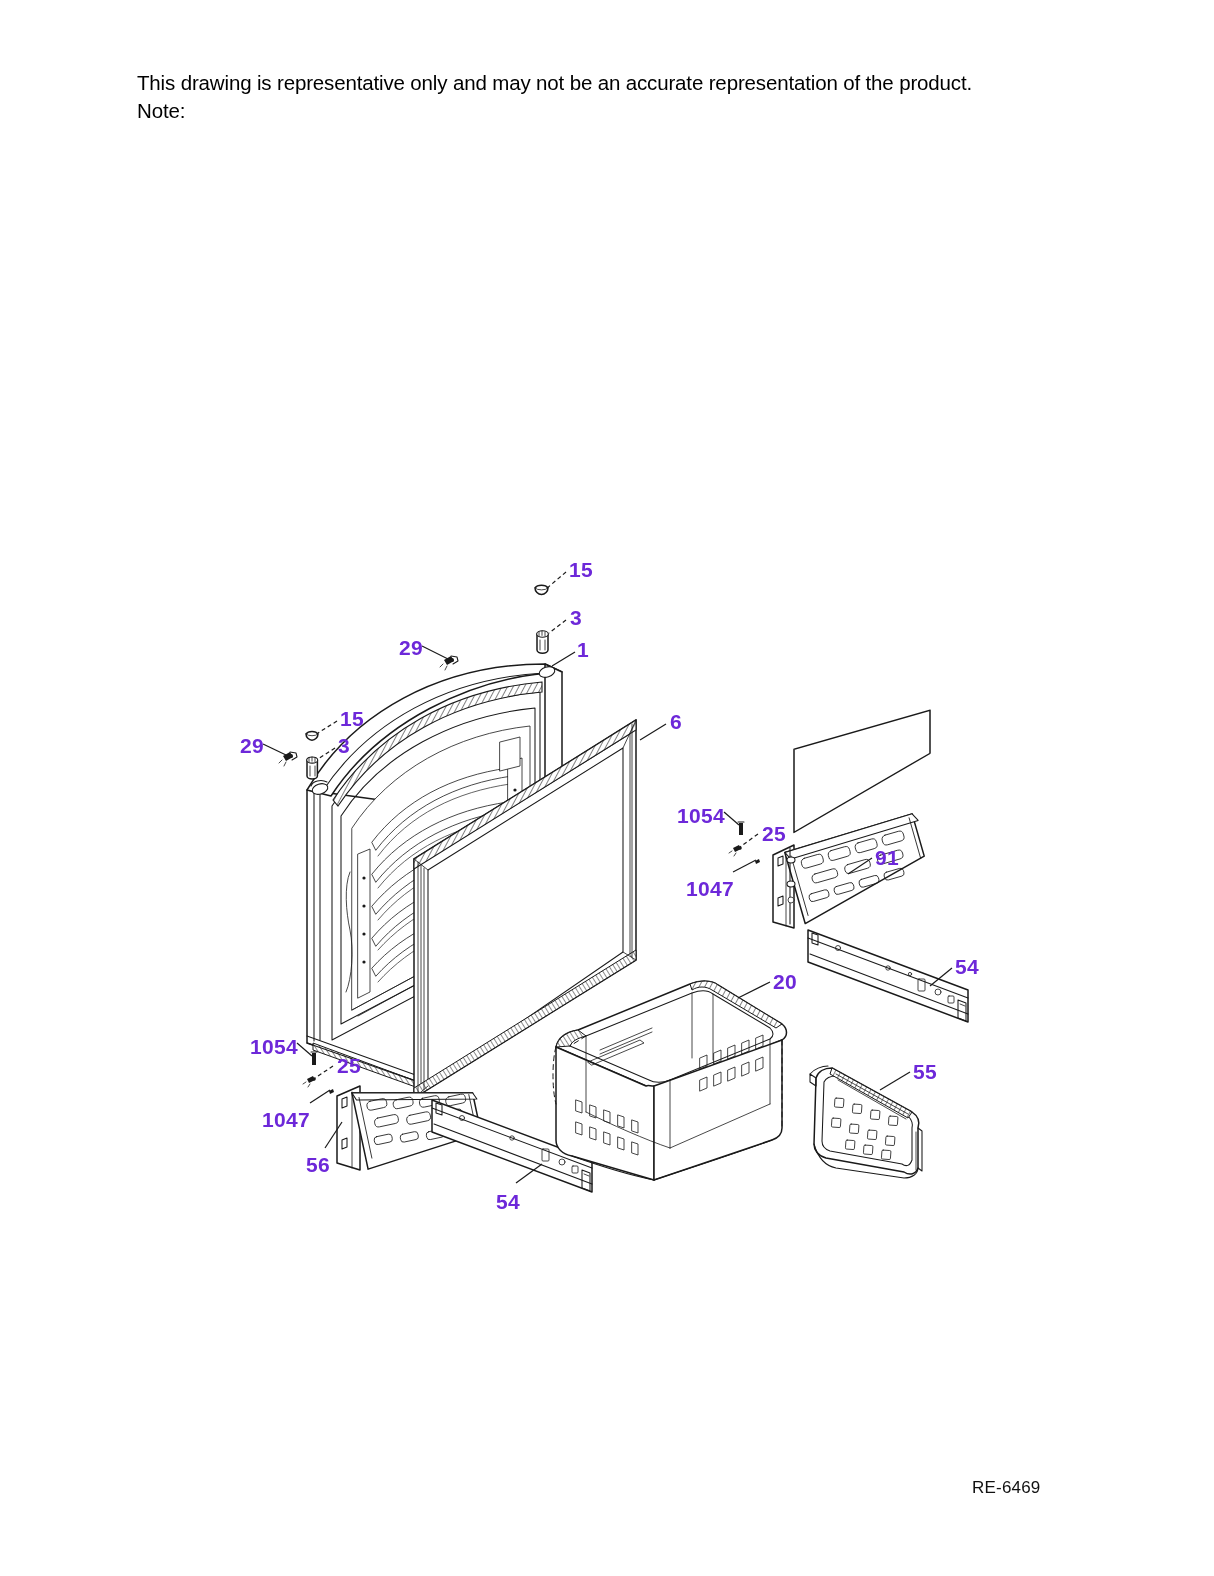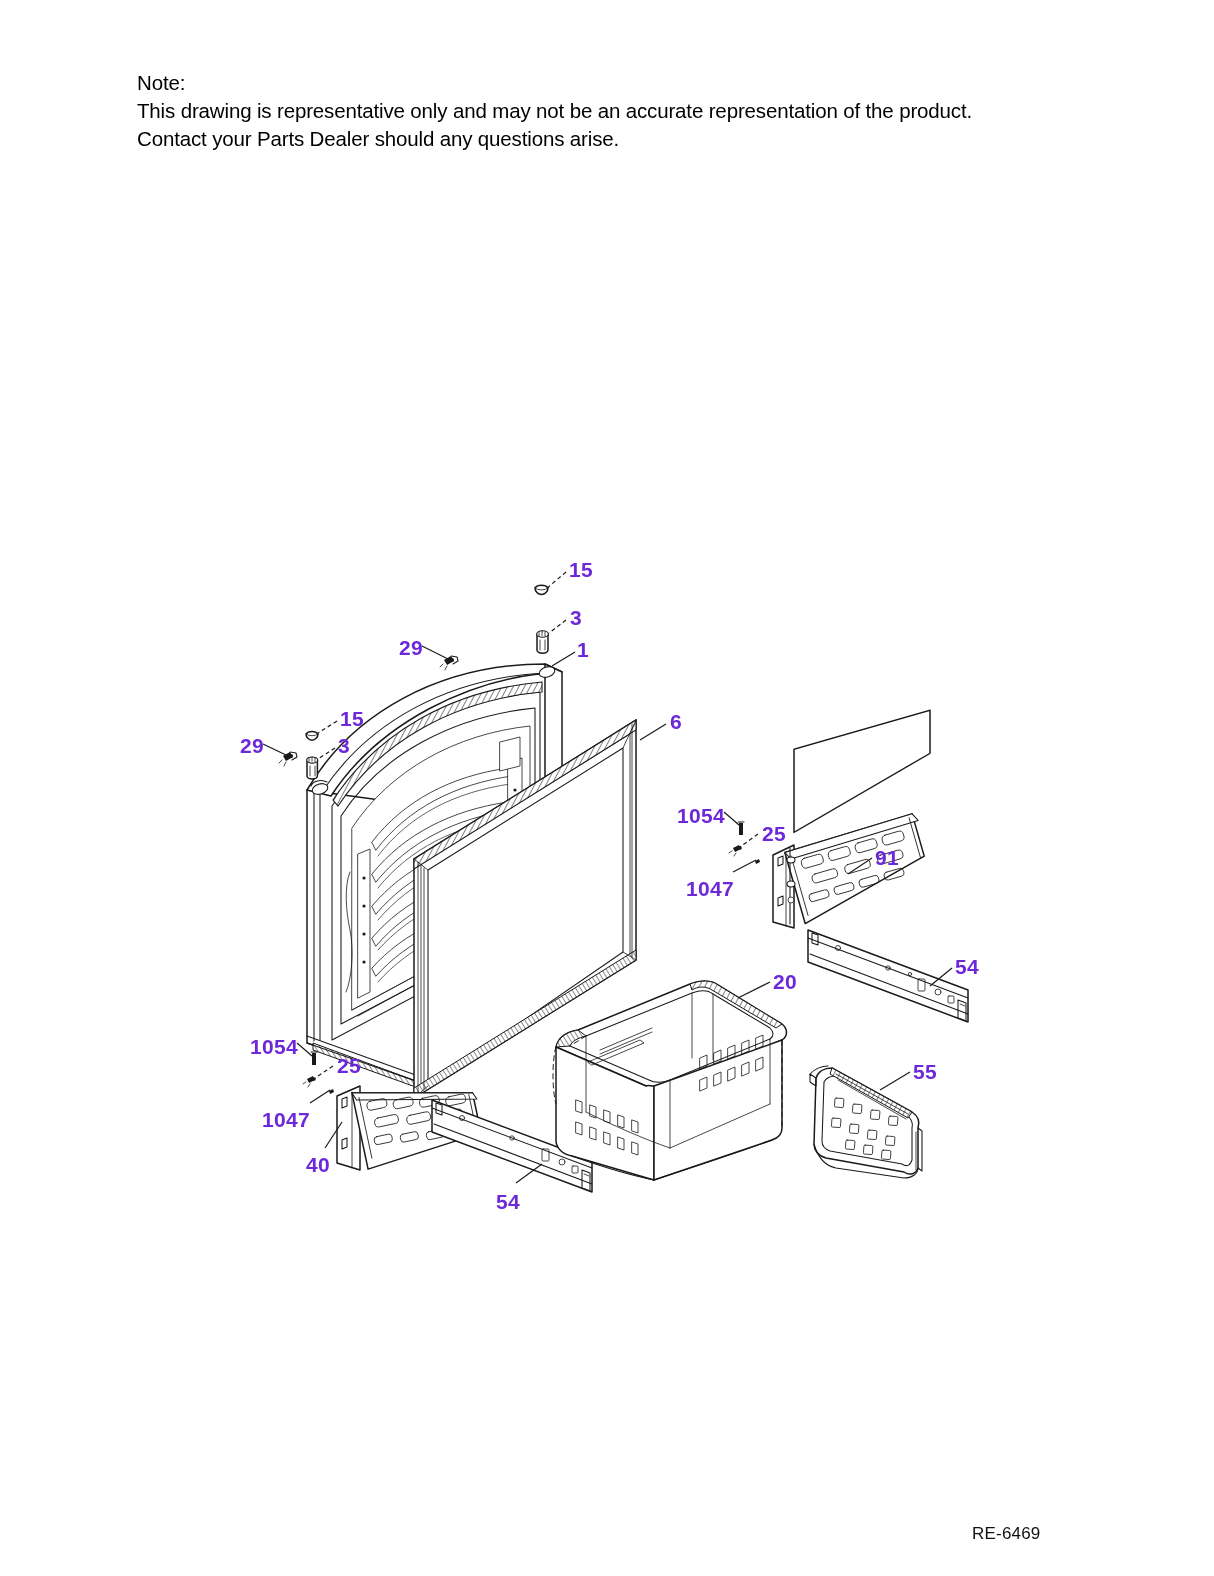--- a/index.html
+++ b/index.html
@@ -29,21 +29,21 @@
     line-height: 28px;
     color: #000;
     white-space: nowrap;
     letter-spacing: -0.15px;
   }
 
   
   #footer-code {
     position: absolute;
     left: 972px;
-    top: 1524px;
+    top: 1478px;
     font-size: 17px;
     letter-spacing: 0.2px;
     color: #111;
   }
 
   
   #diagram-canvas {
     position: absolute;
     left: 0;
     top: 0;
@@ -64,23 +64,22 @@
     color: #6d28d9;
     letter-spacing: 0.3px;
     white-space: nowrap;
     font-family: "Liberation Sans", sans-serif;
   }
 </style>
 </head>
 <body>
 
 <div id="note-block">
+  <div class="note-line">This drawing is representative only and may not be an accurate representation of the product.</div>
   <div class="note-line">Note:</div>
-  <div class="note-line">This drawing is representative only and may not be an accurate representation of the product.</div>
-  <div class="note-line">Contact your Parts Dealer should any questions arise.</div>
 </div>
 
 <div id="diagram-canvas">
 <svg viewBox="0 0 1214 1576" xmlns="http://www.w3.org/2000/svg">
   <defs>
     <style>
       .ln   { fill:none; stroke:#1a1a1a; stroke-width:1.5; stroke-linejoin:round; stroke-linecap:round; }
       .lnf  { fill:#ffffff; stroke:#1a1a1a; stroke-width:1.5; stroke-linejoin:round; stroke-linecap:round; }
       .thin { fill:none; stroke:#1a1a1a; stroke-width:1.05; stroke-linejoin:round; stroke-linecap:round; }
       .thinf{ fill:#ffffff; stroke:#1a1a1a; stroke-width:1.05; stroke-linejoin:round; stroke-linecap:round; }
@@ -521,18 +520,18 @@
     <div class="callout" style="left: 670px; top: 710px;">6</div>
     <div class="callout" style="left: 677px; top: 804px;">1054</div>
     <div class="callout" style="left: 762px; top: 822px;">25</div>
     <div class="callout" style="left: 686px; top: 877px;">1047</div>
     <div class="callout" style="left: 875px; top: 846px;">91</div>
     <div class="callout" style="left: 955px; top: 955px;">54</div>
     <div class="callout" style="left: 773px; top: 970px;">20</div>
     <div class="callout" style="left: 250px; top: 1035px;">1054</div>
     <div class="callout" style="left: 337px; top: 1054px;">25</div>
     <div class="callout" style="left: 262px; top: 1108px;">1047</div>
-    <div class="callout" style="left: 306px; top: 1153px;">40</div>
+    <div class="callout" style="left: 306px; top: 1153px;">56</div>
     <div class="callout" style="left: 496px; top: 1190px;">54</div>
     <div class="callout" style="left: 913px; top: 1060px;">55</div>
   </div>
 
 <div id="footer-code">RE-6469</div>
 
 </body></html>

